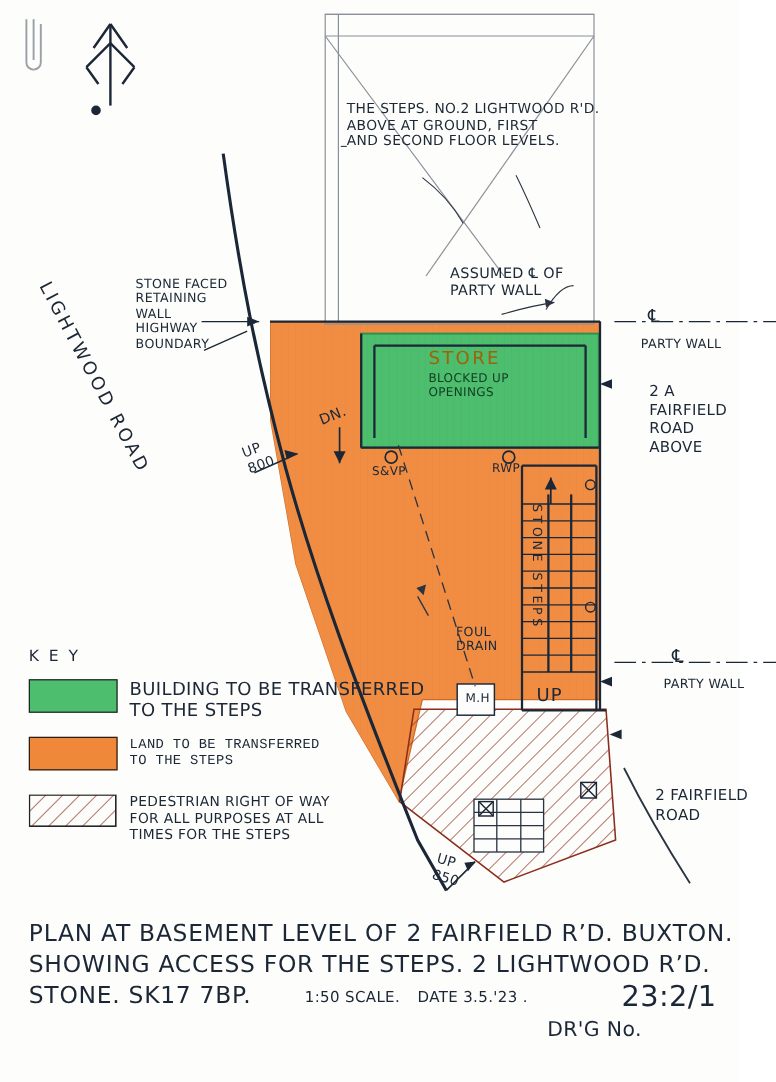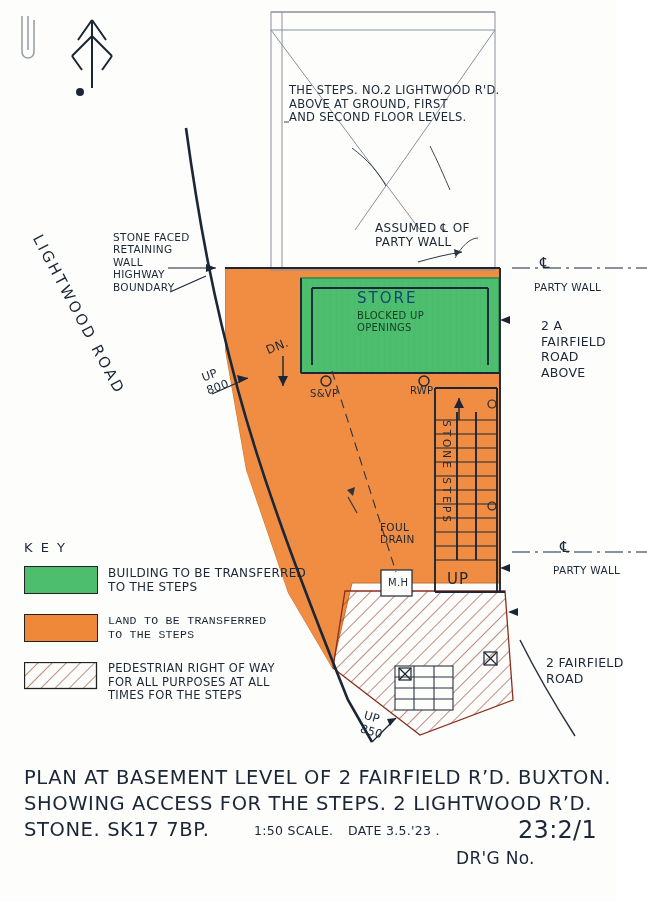--- a/index.html
+++ b/index.html
@@ -233,21 +233,21 @@
 PARTY WALL</div>
 
   <div class="txt t-small" style="left:113px; top:231px; font-size:10.5px;">STONE FACED
 RETAINING
 WALL
 HIGHWAY
 BOUNDARY</div>
 
   <div class="txt" style="left:44px; top:232px; font-size:15px; letter-spacing:2.5px; transform:rotate(62deg); transform-origin:left top;">LIGHTWOOD ROAD</div>
 
-  <div class="txt" style="left:357px; top:290px; font-size:15px; letter-spacing:2px; color:#0c4a6e;">STORE</div>
+  <div class="txt" style="left:357px; top:290px; font-size:15px; letter-spacing:2px; color:#a16207;">STORE</div>
 
   <div class="txt t-small" style="left:357px; top:310px; font-size:10px; color:#123d22;">BLOCKED UP
 OPENINGS</div>
 
   <div class="txt" style="left:540px; top:255px; font-size:15px;">℄</div>
   <div class="txt t-small" style="left:534px; top:281px; font-size:10.5px;">PARTY WALL</div>
 
   <div class="txt" style="left:560px; top:539px; font-size:15px;">℄</div>
   <div class="txt t-small" style="left:553px; top:564px; font-size:10.5px;">PARTY WALL</div>
 
@@ -277,21 +277,21 @@
 
   <div class="txt" style="left:447px; top:571px; font-size:15px; letter-spacing:1px;">UP</div>
 
   <div class="txt" style="left:366px; top:709px; font-size:11.5px; transform:rotate(16deg); transform-origin:left top;">UP
 850</div>
 
   <div class="txt t-key" style="left:24px; top:540px;">K E Y</div>
 
   <div class="legend-row" style="left:24px; top:566px;">
     <div class="keyswatch" style="left:0; top:0; width:72px; height:26px; background:#4dbd6e;"></div>
-    <div class="txt t-mid" style="left:84px; top:0px; font-size:12px;">BUILDING TO BE TRANSFERRED
+    <div class="txt t-mid" style="left:84px; top:0px; font-size:15px;">BUILDING TO BE TRANSFERRED
 TO THE STEPS</div>
   </div>
 
   <div class="legend-row" style="left:24px; top:614px;">
     <div class="keyswatch" style="left:0; top:0; width:72px; height:26px; background:#f0883a;"></div>
     <div class="txt t-mid" style="left:84px; top:0px; font-size:11.5px;font-family:Liberation Mono, monospace;">LAND TO BE TRANSFERRED
 TO THE STEPS</div>
   </div>
 
   <div class="legend-row" style="left:24px; top:662px;">

